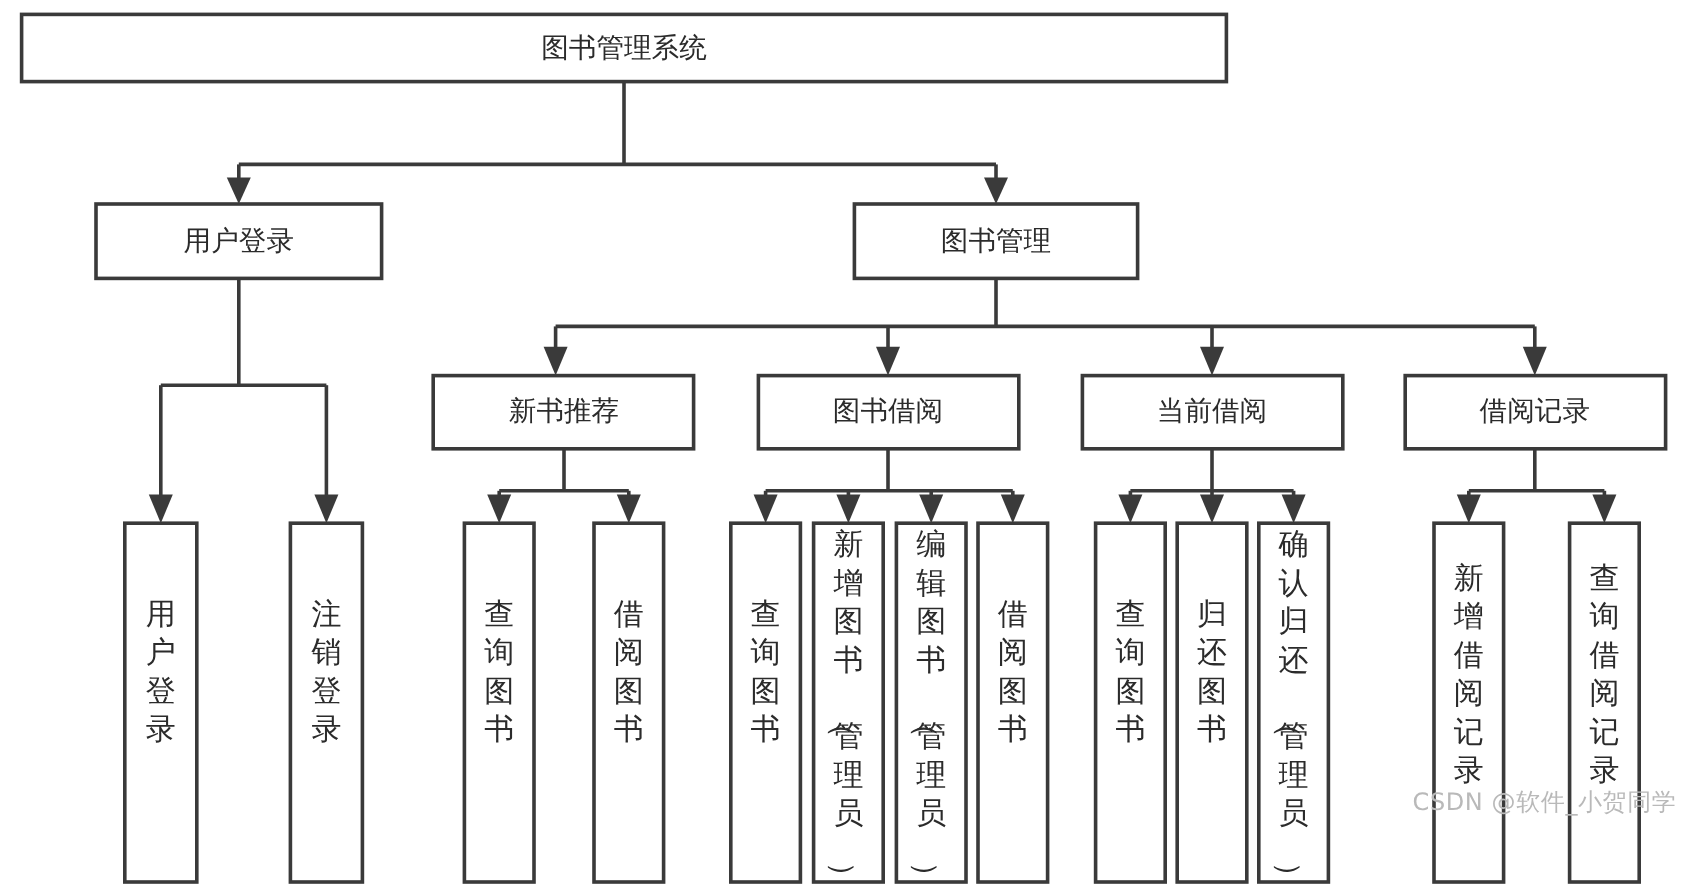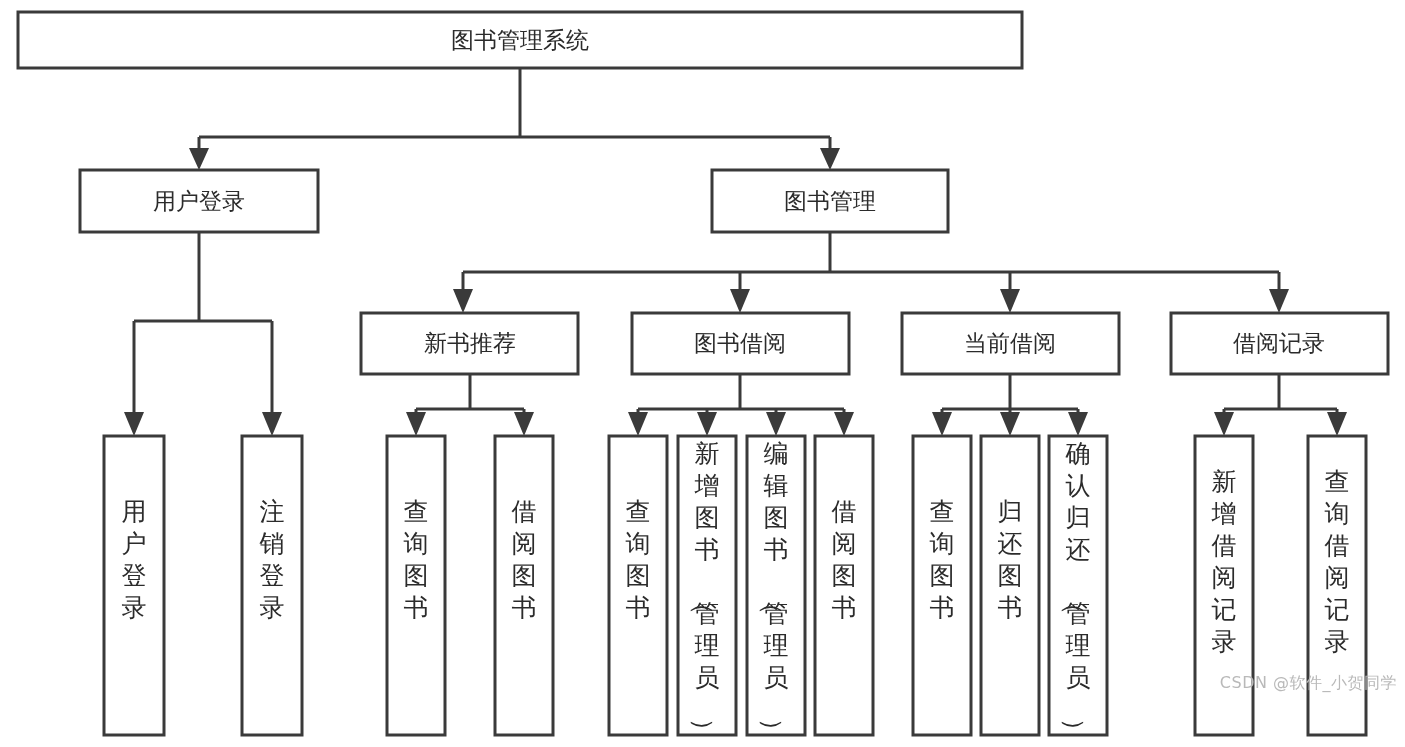--- a/index.html
+++ b/index.html
@@ -48,23 +48,23 @@
   }
   .node-label-vert {
     fill: #2b2b2b;
     font-family: "DejaVu Sans", "Liberation Sans", sans-serif;
     font-size: 25px;
     text-anchor: middle;
   }
   .watermark {
     position: absolute;
     right: 8px;
-    bottom: 6px;
-    font-family: "DejaVu Sans", "Liberation Sans", sans-serif;
-    font-size: 16px;
+    bottom: 18px;
+    font-family: "DejaVu Sans", "Liberation Sans", sans-serif;
+    font-size: 20px;
     color: #b9b9b9;
     white-space: nowrap;
     letter-spacing: 0.5px;
     pointer-events: none;
   }
 </style>
 </head>
 <body>
 
 <div id="diagram-root">

